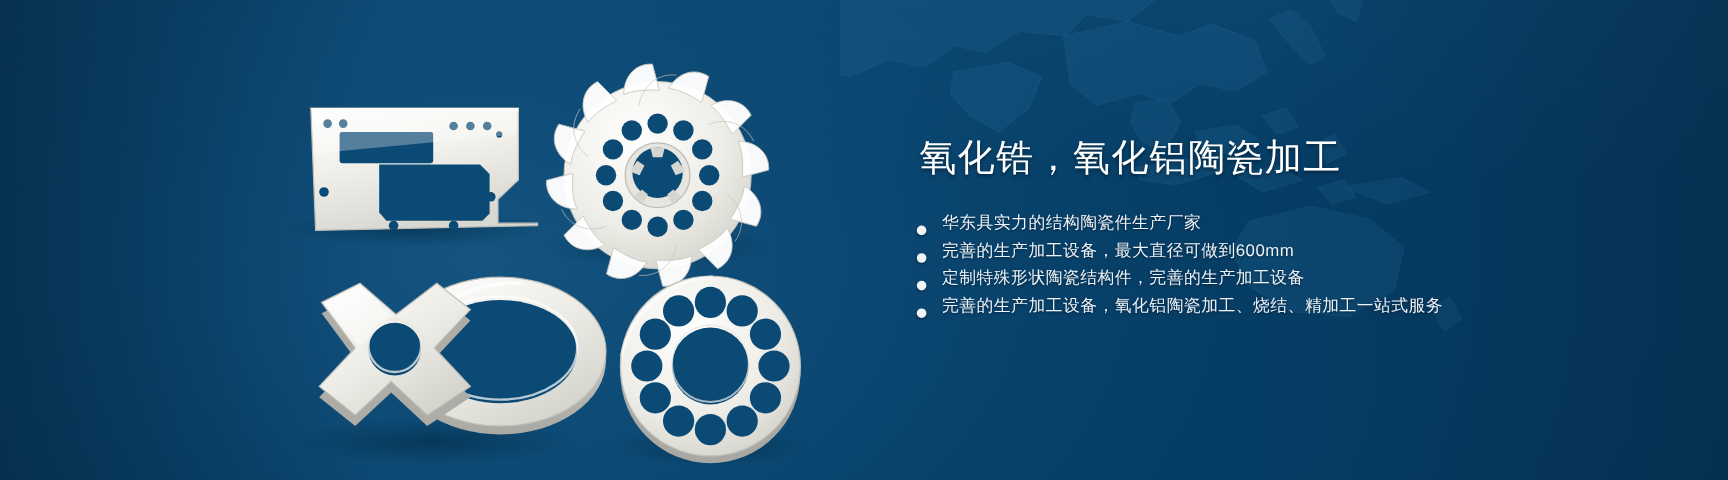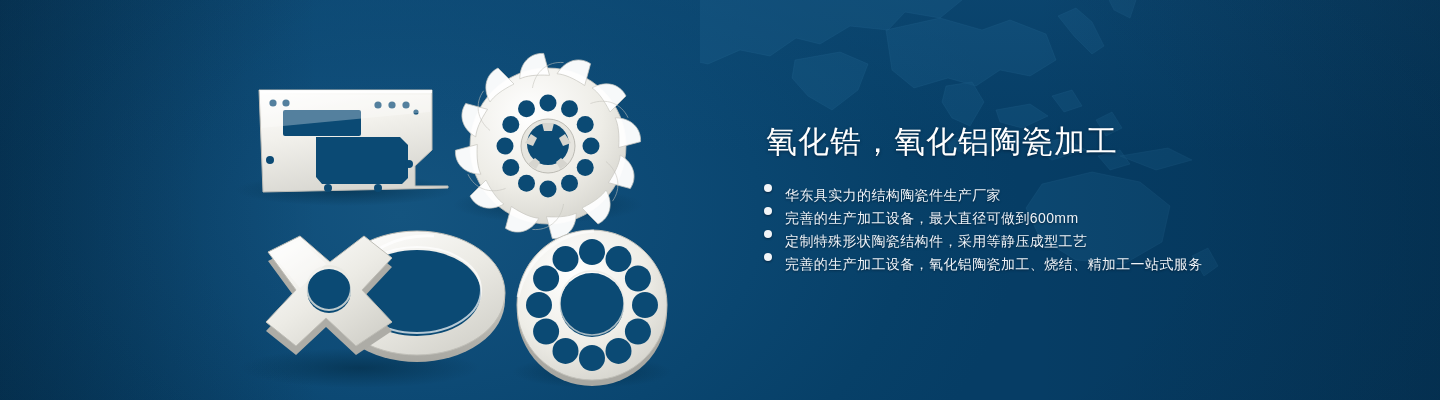--- a/index.html
+++ b/index.html
@@ -68,32 +68,32 @@
     left: 764px;
     top: 110px;
     width: 620px;
   }
   .headline {
     font-size: 31px;
     line-height: 40px;
     letter-spacing: 1px;
     color: #ffffff;
     font-weight: 400;
-    margin: 12px 0 22px 2px;
+    margin: 2px 0 22px 2px;
     text-shadow: 0 1px 3px rgba(0,14,30,0.55);
     white-space: nowrap;
   }
   .bullets {
     list-style: none;
     margin: 0;
     padding: 0;
   }
   .bullet {
     display: flex;
-    align-items: flex-start;
+    align-items: flex-end;
     height: 22px;
     margin-bottom: 1px;
   }
   .dot {
     width: 8px;
     height: 8px;
     border-radius: 50%;
     background: #f2f5f8;
     flex: 0 0 auto;
     margin-right: 13px;
@@ -353,21 +353,21 @@
       <li class="bullet">
         <span class="dot"></span>
         <span class="bullet-text">华东具实力的结构陶瓷件生产厂家</span>
       </li>
       <li class="bullet">
         <span class="dot"></span>
         <span class="bullet-text">完善的生产加工设备，最大直径可做到600mm</span>
       </li>
       <li class="bullet">
         <span class="dot"></span>
-        <span class="bullet-text">定制特殊形状陶瓷结构件，采用等静压成型工艺</span>
+        <span class="bullet-text">定制特殊形状陶瓷结构件，完善的生产加工设备</span>
       </li>
       <li class="bullet">
         <span class="dot"></span>
         <span class="bullet-text">完善的生产加工设备，氧化铝陶瓷加工、烧结、精加工一站式服务</span>
       </li>
     </ul>
   </div>
 
 </div>
 

